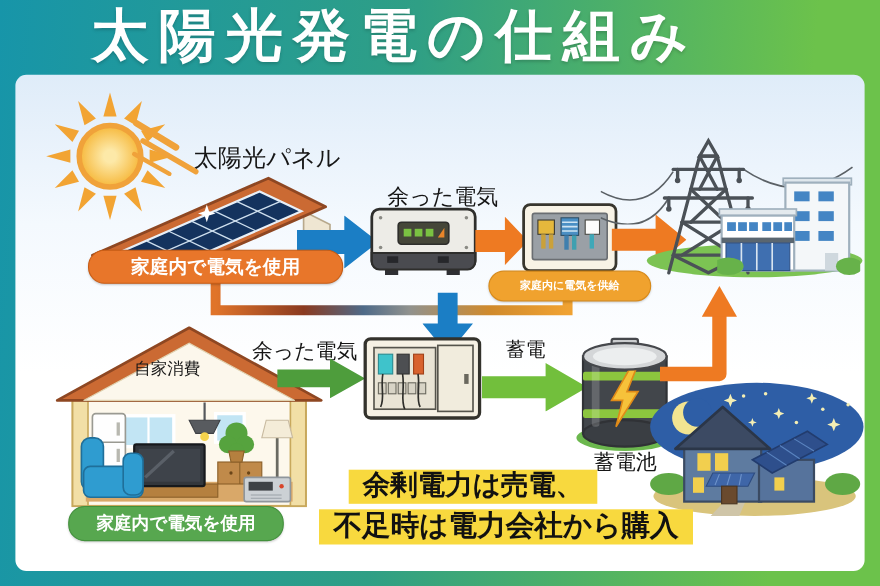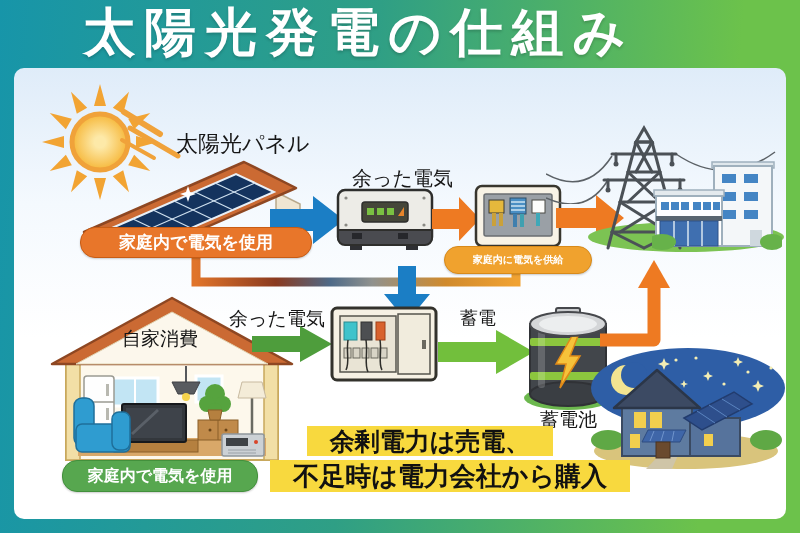--- a/index.html
+++ b/index.html
@@ -14,21 +14,21 @@
         background:linear-gradient(180deg,#dfecf9 0%,#f4f9fe 30%,#ffffff 60%);}
   .label{color:#161616;font-weight:normal;white-space:nowrap;}
   .badge{display:flex;align-items:center;justify-content:center;color:#ffffff;font-weight:bold;
          border-radius:15px;white-space:nowrap;box-shadow:0 1px 2px rgba(0,0,0,0.2);}
   .badge.orange{background:#e8762a;border:1px solid #c85c14;}
   .badge.deeporange{background:#ee7a22;border:1px solid #cc5f10;}
   .badge.blue{background:#3f7fb8;border:1px solid #2e6aa0;}
   .badge.amber{background:#f0a22e;border:1px solid #d88a1a;}
   .badge.green{background:#57a74f;border:1px solid #42903c;}
   #note{left:230px;top:426px;width:400px;text-align:center;color:#111;font-weight:bold;line-height:1.25;}
-  #note .hl{background:#f8d93e;padding:1px 23px;}
+  #note .hl{background:#f8d93e;padding:1px 13px;font-family:Liberation Mono, monospace;}
   #note .l1{font-size:25px;margin-bottom:3px;}
   #note .l2{font-size:26px;text-align:right;}
 </style>
 </head>
 <body>
 
 <div id="stage">
 
   <div id="title" class="abs">太陽光発電の仕組み</div>
   <div id="card" class="abs"></div>
@@ -256,21 +256,21 @@
     <rect x="78" y="116" width="56" height="30" fill="#3e434a"></rect>
     <line x1="84" y1="142" x2="110" y2="118" stroke="#5a6068" stroke-width="3"></line>
     <g fill="#2f9cd0" stroke="#1f6f9a" stroke-width="1.5">
       <rect x="26" y="106" width="20" height="48" rx="8"></rect>
       <rect x="28" y="132" width="54" height="28" rx="6"></rect>
       <rect x="64" y="120" width="18" height="38" rx="7"></rect>
     </g>
     <polygon points="4,72 124,6 244,72" fill="#cb6a33" stroke="#8e4722" stroke-width="2.5" stroke-linejoin="round"></polygon>
     <polygon points="28,72 124,20 220,72" fill="#fcf7ec" stroke="#e0d2b0"></polygon>
   </svg>
-  <div class="abs label" style="left:122px;top:326px;font-size:19px;">自家消費</div>
+  <div class="abs label" style="left:122px;top:326px;font-size:15px;">自家消費</div>
   <div class="abs badge green" style="left:62px;top:460px;width:194px;height:30px;font-size:16px;">家庭内で電気を使用</div>
 
   <div class="abs label" style="left:229px;top:306px;font-size:19px;">余った電気</div>
   <svg class="abs" style="left:252px;top:326px;" width="80" height="36" viewBox="0 0 80 36">
     <polygon points="0,10 48,10 48,0 80,18 48,36 48,26 0,26" fill="#4e9d3c"></polygon>
   </svg>
 
   <svg class="abs" style="left:330px;top:306px;" width="108" height="78" viewBox="0 0 108 78">
     <rect x="2" y="2" width="104" height="72" rx="5" fill="#f6f1e4" stroke="#33322c" stroke-width="3"></rect>
     <rect x="10" y="10" width="56" height="56" fill="#e9e4d5" stroke="#55544c" stroke-width="1.5"></rect>

